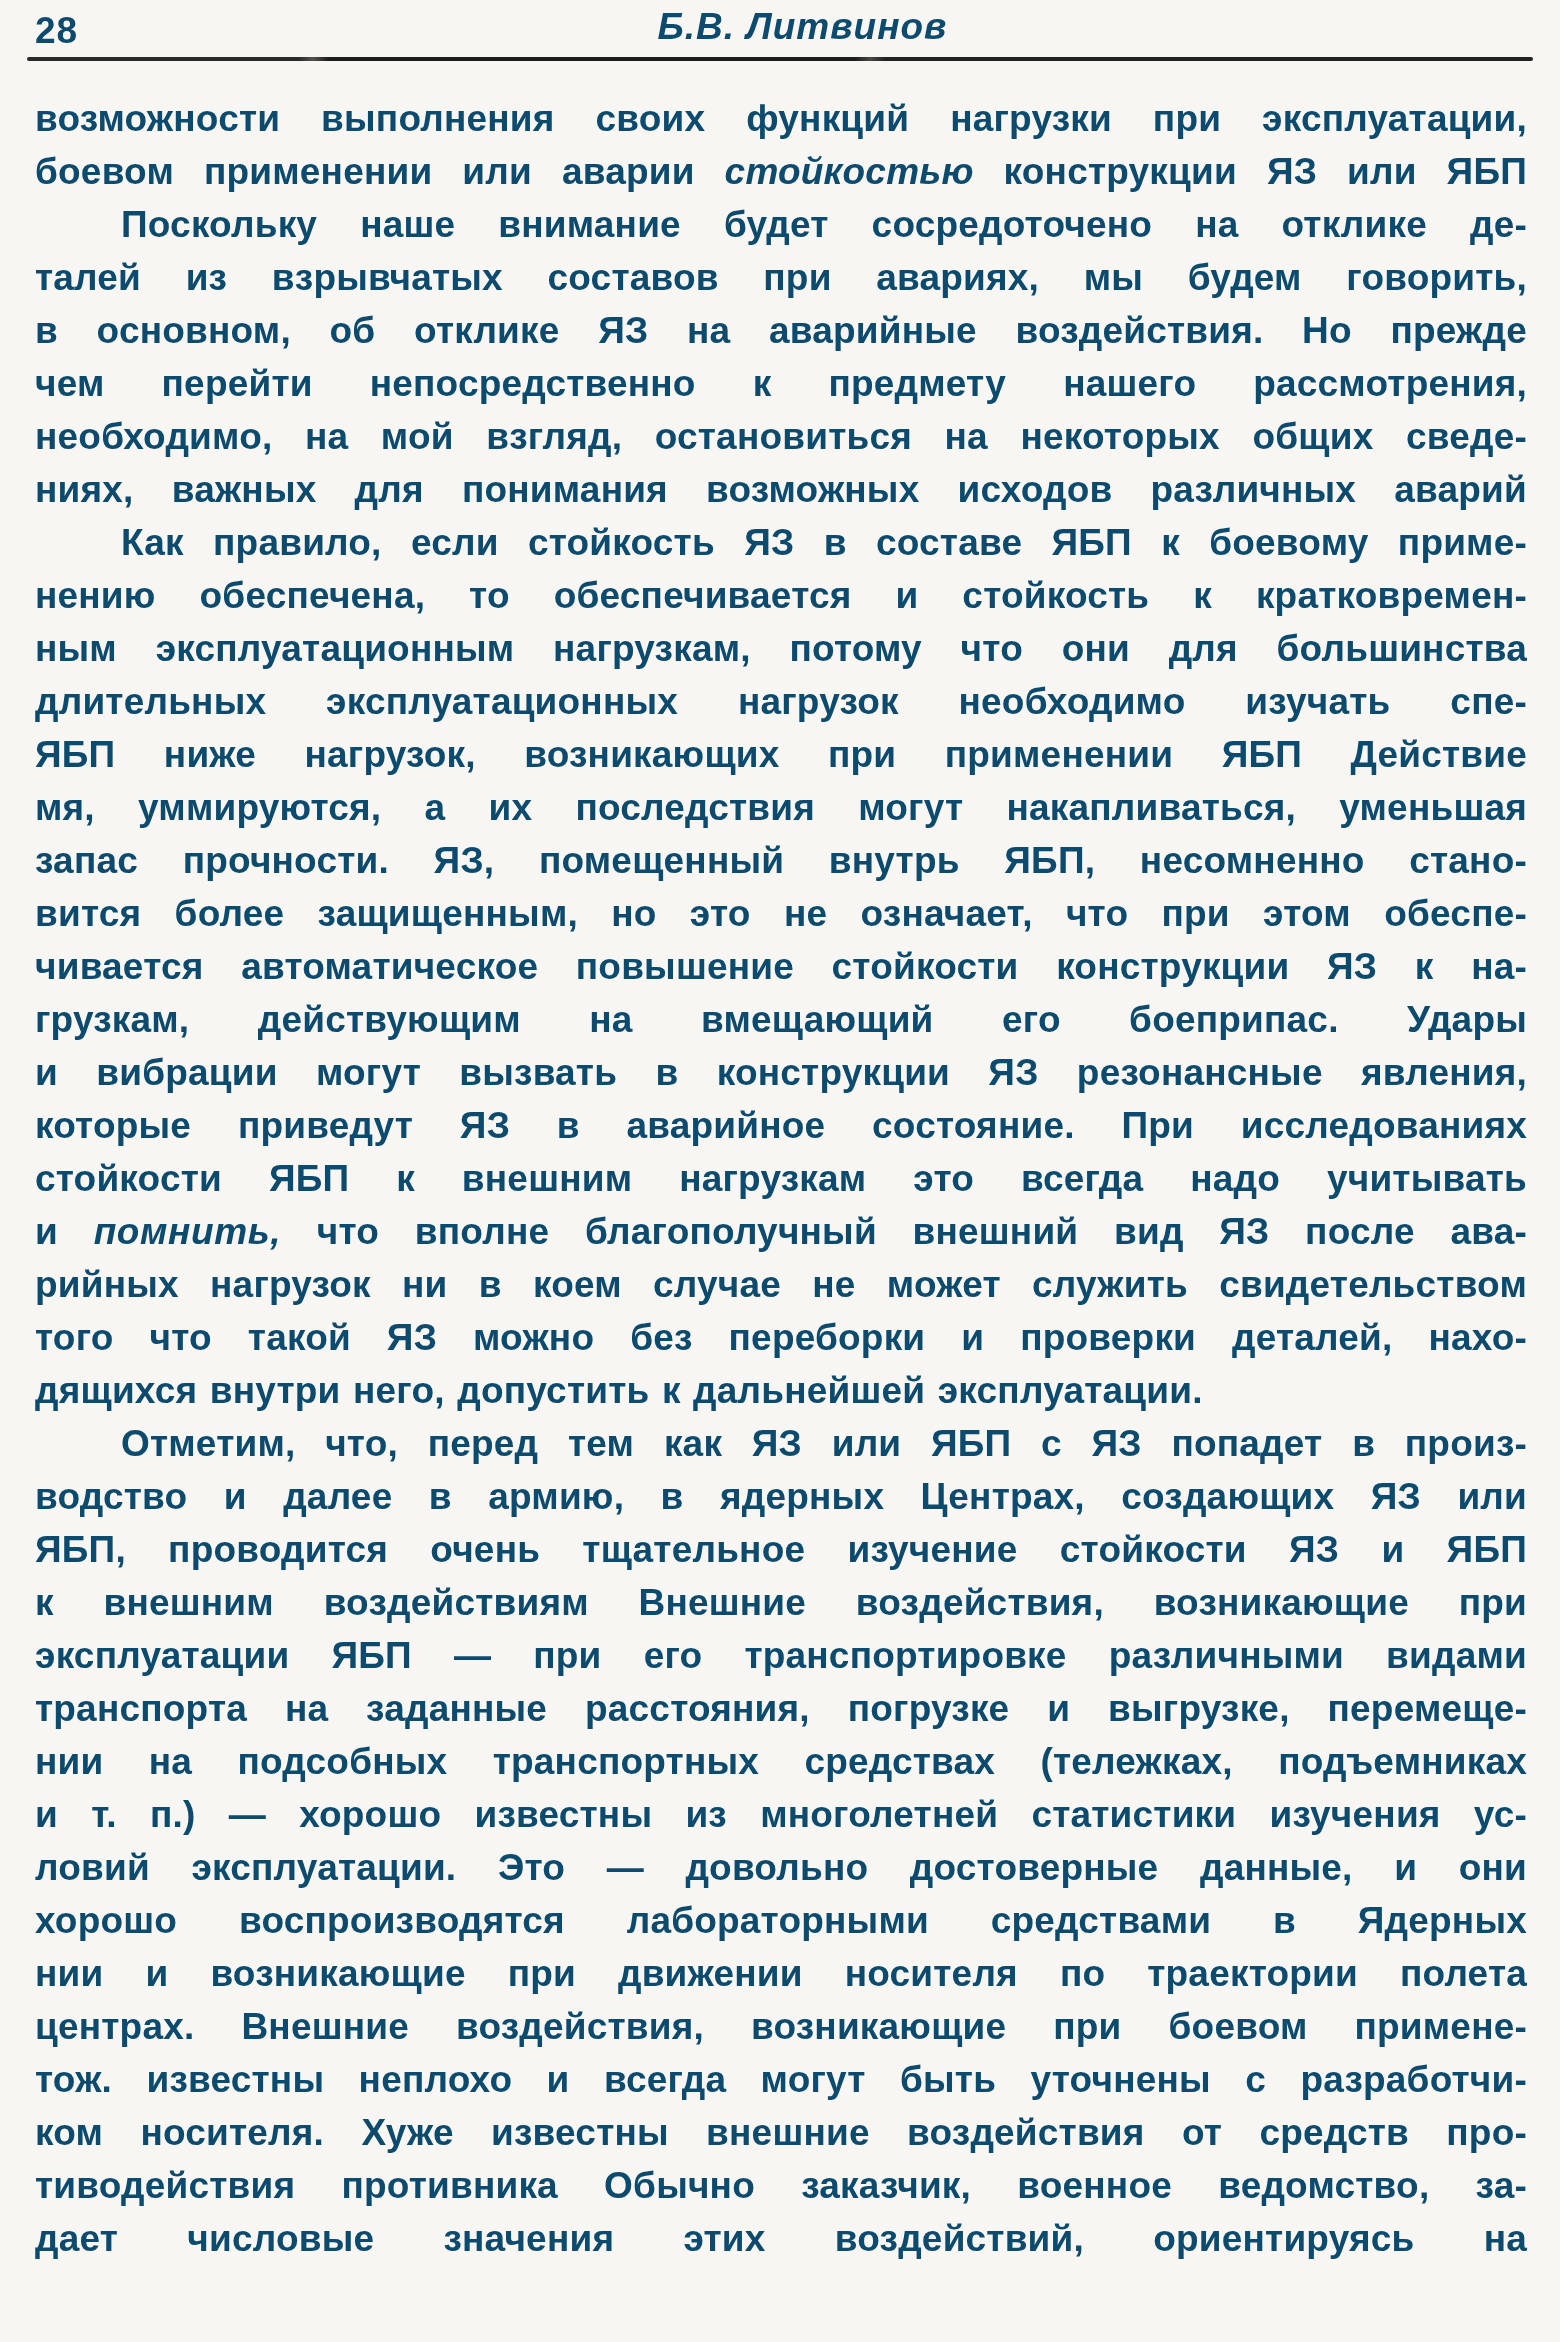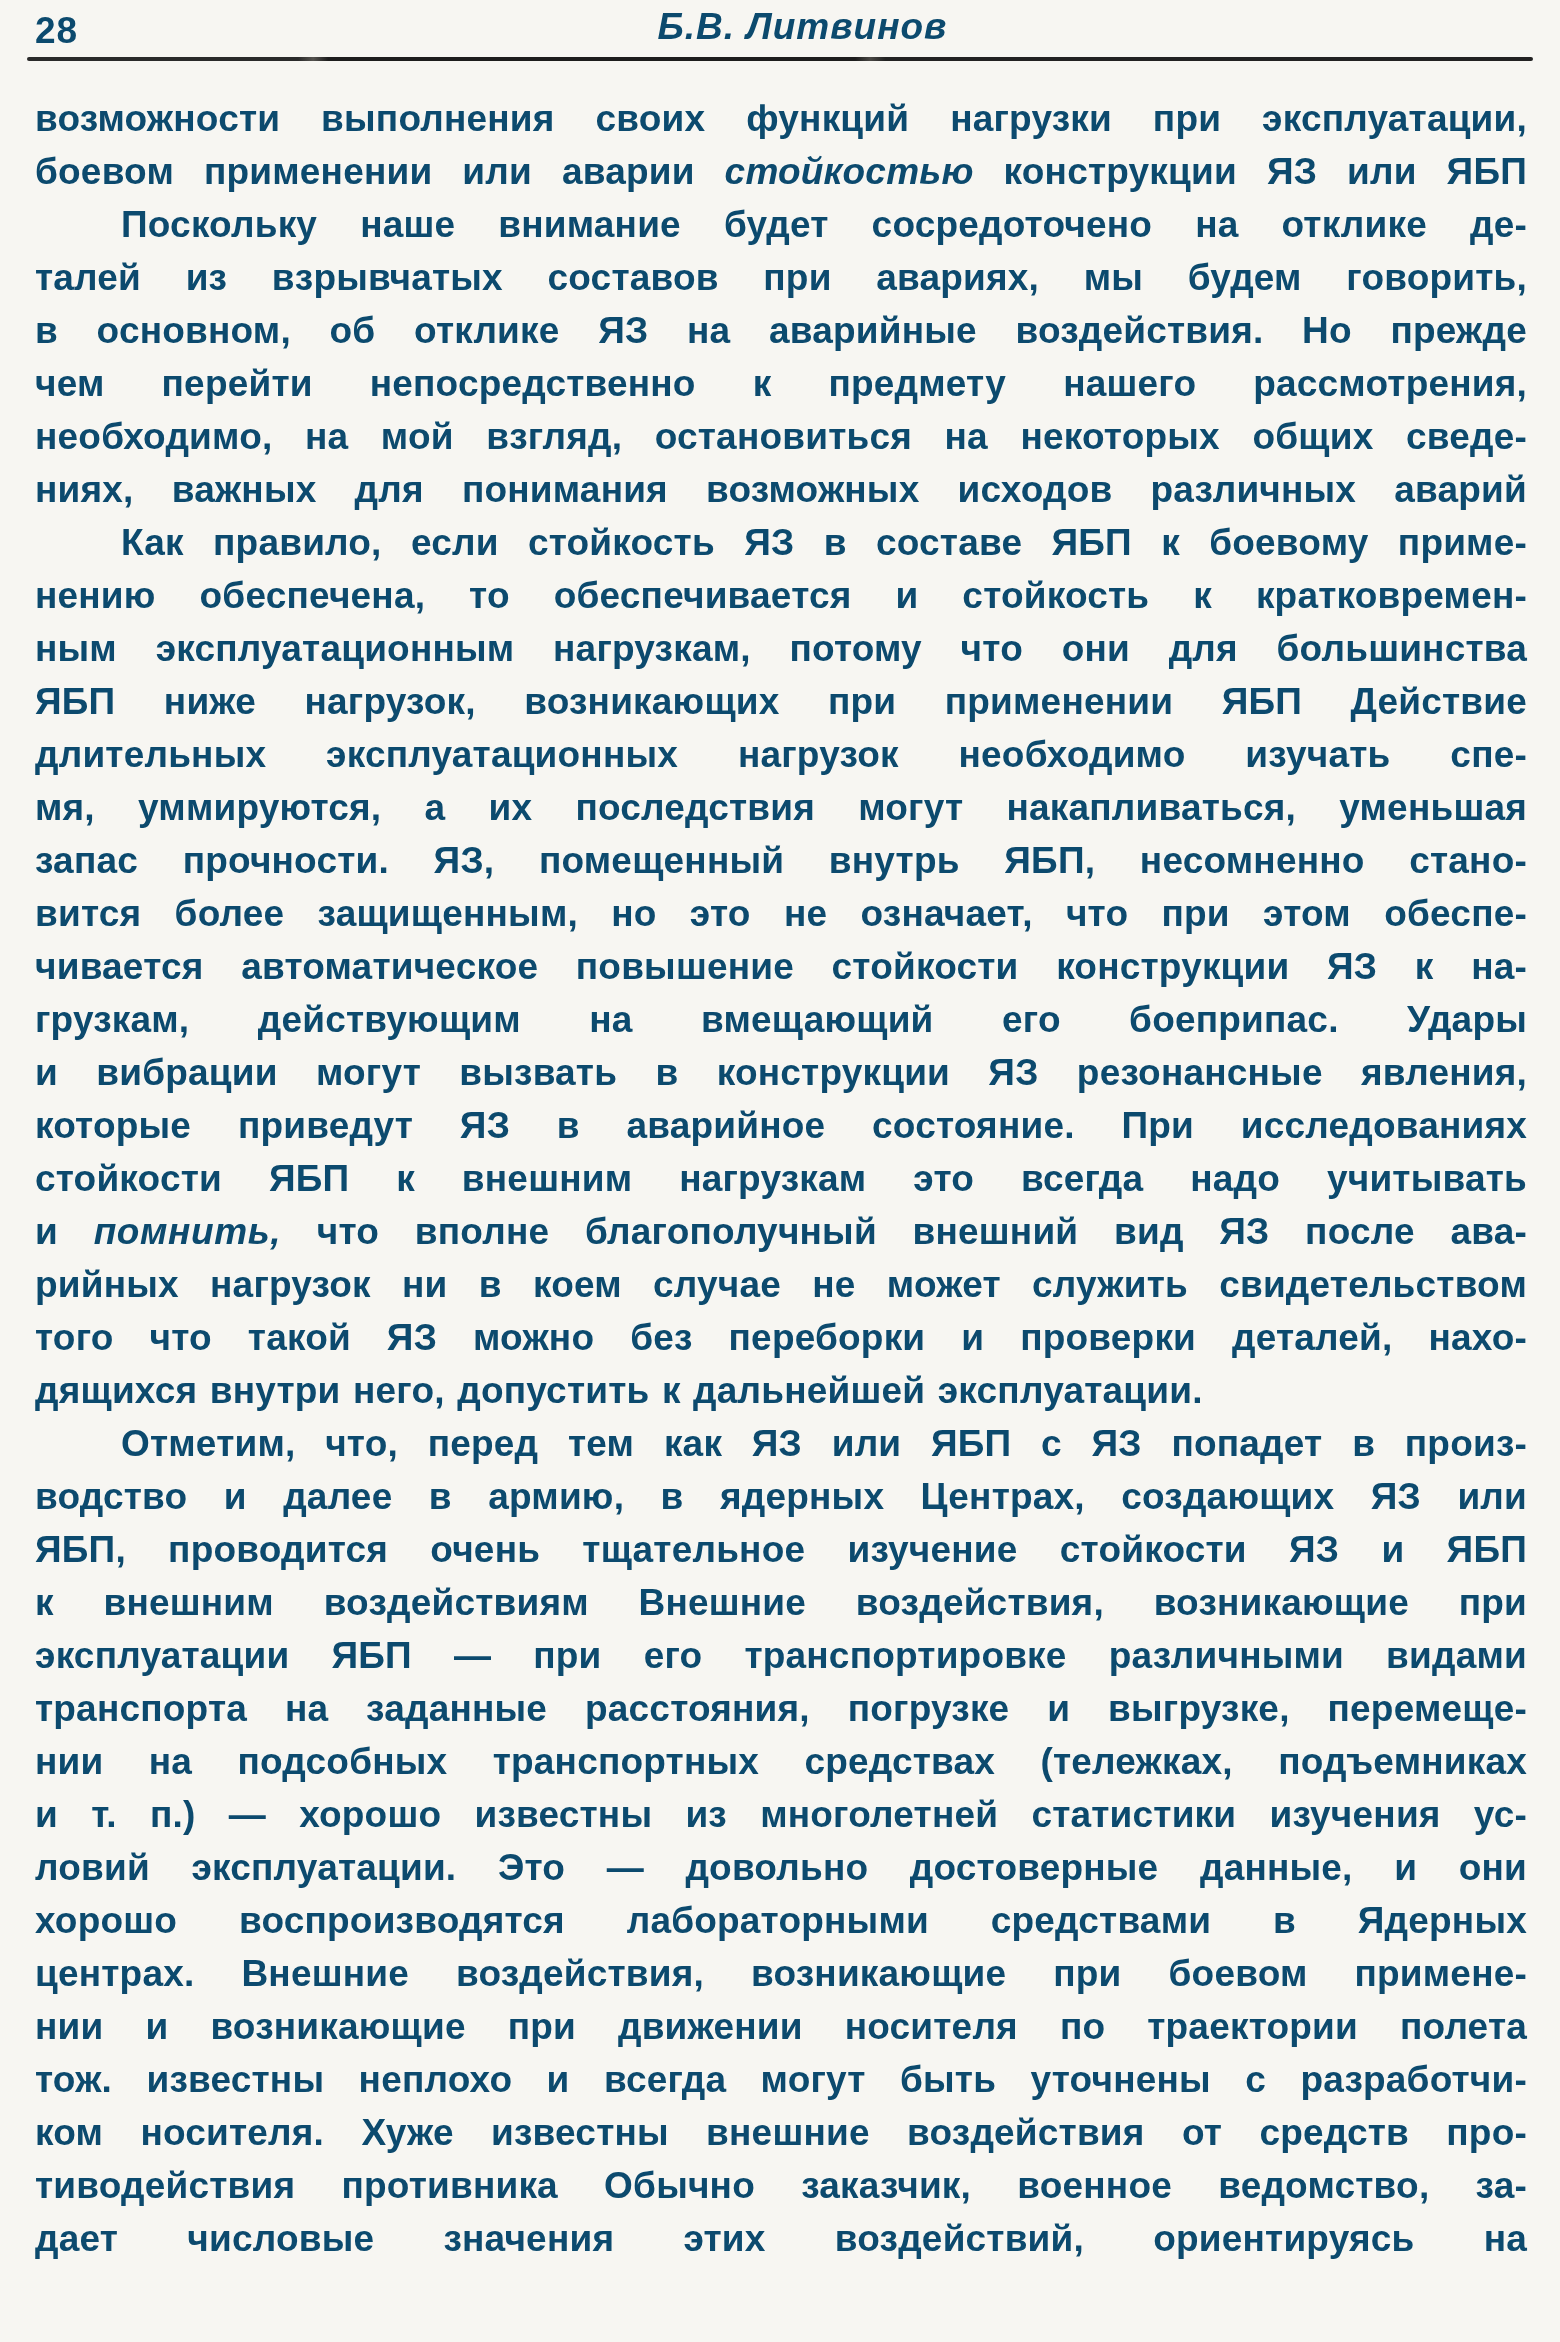--- a/index.html
+++ b/index.html
@@ -99,22 +99,22 @@
       <div class="line"><span>боевом применении или аварии </span><span class="seg-i">стойкостью</span><span> конструкции ЯЗ или ЯБП</span></div>
       <div class="line indent"><span>Поскольку наше внимание будет сосредоточено на отклике де-</span></div>
       <div class="line"><span>талей из взрывчатых составов при авариях, мы будем говорить,</span></div>
       <div class="line"><span>в основном, об отклике ЯЗ на аварийные воздействия. Но прежде</span></div>
       <div class="line"><span>чем перейти непосредственно к предмету нашего рассмотрения,</span></div>
       <div class="line"><span>необходимо, на мой взгляд, остановиться на некоторых общих сведе-</span></div>
       <div class="line"><span>ниях, важных для понимания возможных исходов различных аварий</span></div>
       <div class="line indent"><span>Как правило, если стойкость ЯЗ в составе ЯБП к боевому приме-</span></div>
       <div class="line"><span>нению обеспечена, то обеспечивается и стойкость к кратковремен-</span></div>
       <div class="line"><span>ным эксплуатационным нагрузкам, потому что они для большинства</span></div>
+      <div class="line"><span>длительных эксплуатационных нагрузок необходимо изучать спе-</span></div>
       <div class="line"><span>ЯБП ниже нагрузок, возникающих при применении ЯБП Действие</span></div>
-      <div class="line"><span>длительных эксплуатационных нагрузок необходимо изучать спе-</span></div>
       <div class="line"><span>мя, уммируются, а их последствия могут накапливаться, уменьшая</span></div>
       <div class="line"><span>запас прочности. ЯЗ, помещенный внутрь ЯБП, несомненно стано-</span></div>
       <div class="line"><span>вится более защищенным, но это не означает, что при этом обеспе-</span></div>
       <div class="line"><span>чивается автоматическое повышение стойкости конструкции ЯЗ к на-</span></div>
       <div class="line"><span>грузкам, действующим на вмещающий его боеприпас. Удары</span></div>
       <div class="line"><span>и вибрации могут вызвать в конструкции ЯЗ резонансные явления,</span></div>
       <div class="line"><span>которые приведут ЯЗ в аварийное состояние. При исследованиях</span></div>
       <div class="line"><span>стойкости ЯБП к внешним нагрузкам это всегда надо учитывать</span></div>
       <div class="line"><span>и </span><span class="seg-bi">помнить,</span><span> что вполне благополучный внешний вид ЯЗ после ава-</span></div>
       <div class="line"><span>рийных нагрузок ни в коем случае не может служить свидетельством</span></div>
@@ -123,21 +123,21 @@
       <div class="line indent"><span>Отметим, что, перед тем как ЯЗ или ЯБП с ЯЗ попадет в произ-</span></div>
       <div class="line"><span>водство и далее в армию, в ядерных Центрах, создающих ЯЗ или</span></div>
       <div class="line"><span>ЯБП, проводится очень тщательное изучение стойкости ЯЗ и ЯБП</span></div>
       <div class="line"><span>к внешним воздействиям Внешние воздействия, возникающие при</span></div>
       <div class="line"><span>эксплуатации ЯБП — при его транспортировке различными видами</span></div>
       <div class="line"><span>транспорта на заданные расстояния, погрузке и выгрузке, перемеще-</span></div>
       <div class="line"><span>нии на подсобных транспортных средствах (тележках, подъемниках</span></div>
       <div class="line"><span>и т. п.) — хорошо известны из многолетней статистики изучения ус-</span></div>
       <div class="line"><span>ловий эксплуатации. Это — довольно достоверные данные, и они</span></div>
       <div class="line"><span>хорошо воспроизводятся лабораторными средствами в Ядерных</span></div>
+      <div class="line"><span>нии и возникающие при движении носителя по траектории полета</span></div>
       <div class="line"><span>центрах. Внешние воздействия, возникающие при боевом примене-</span></div>
-      <div class="line"><span>нии и возникающие при движении носителя по траектории полета</span></div>
       <div class="line"><span>тож. известны неплохо и всегда могут быть уточнены с разработчи-</span></div>
       <div class="line"><span>ком носителя. Хуже известны внешние воздействия от средств про-</span></div>
       <div class="line"><span>тиводействия противника Обычно заказчик, военное ведомство, за-</span></div>
       <div class="line"><span>дает числовые значения этих воздействий, ориентируясь на</span></div>
     </div>
 </div>
 
 
 </body></html>

